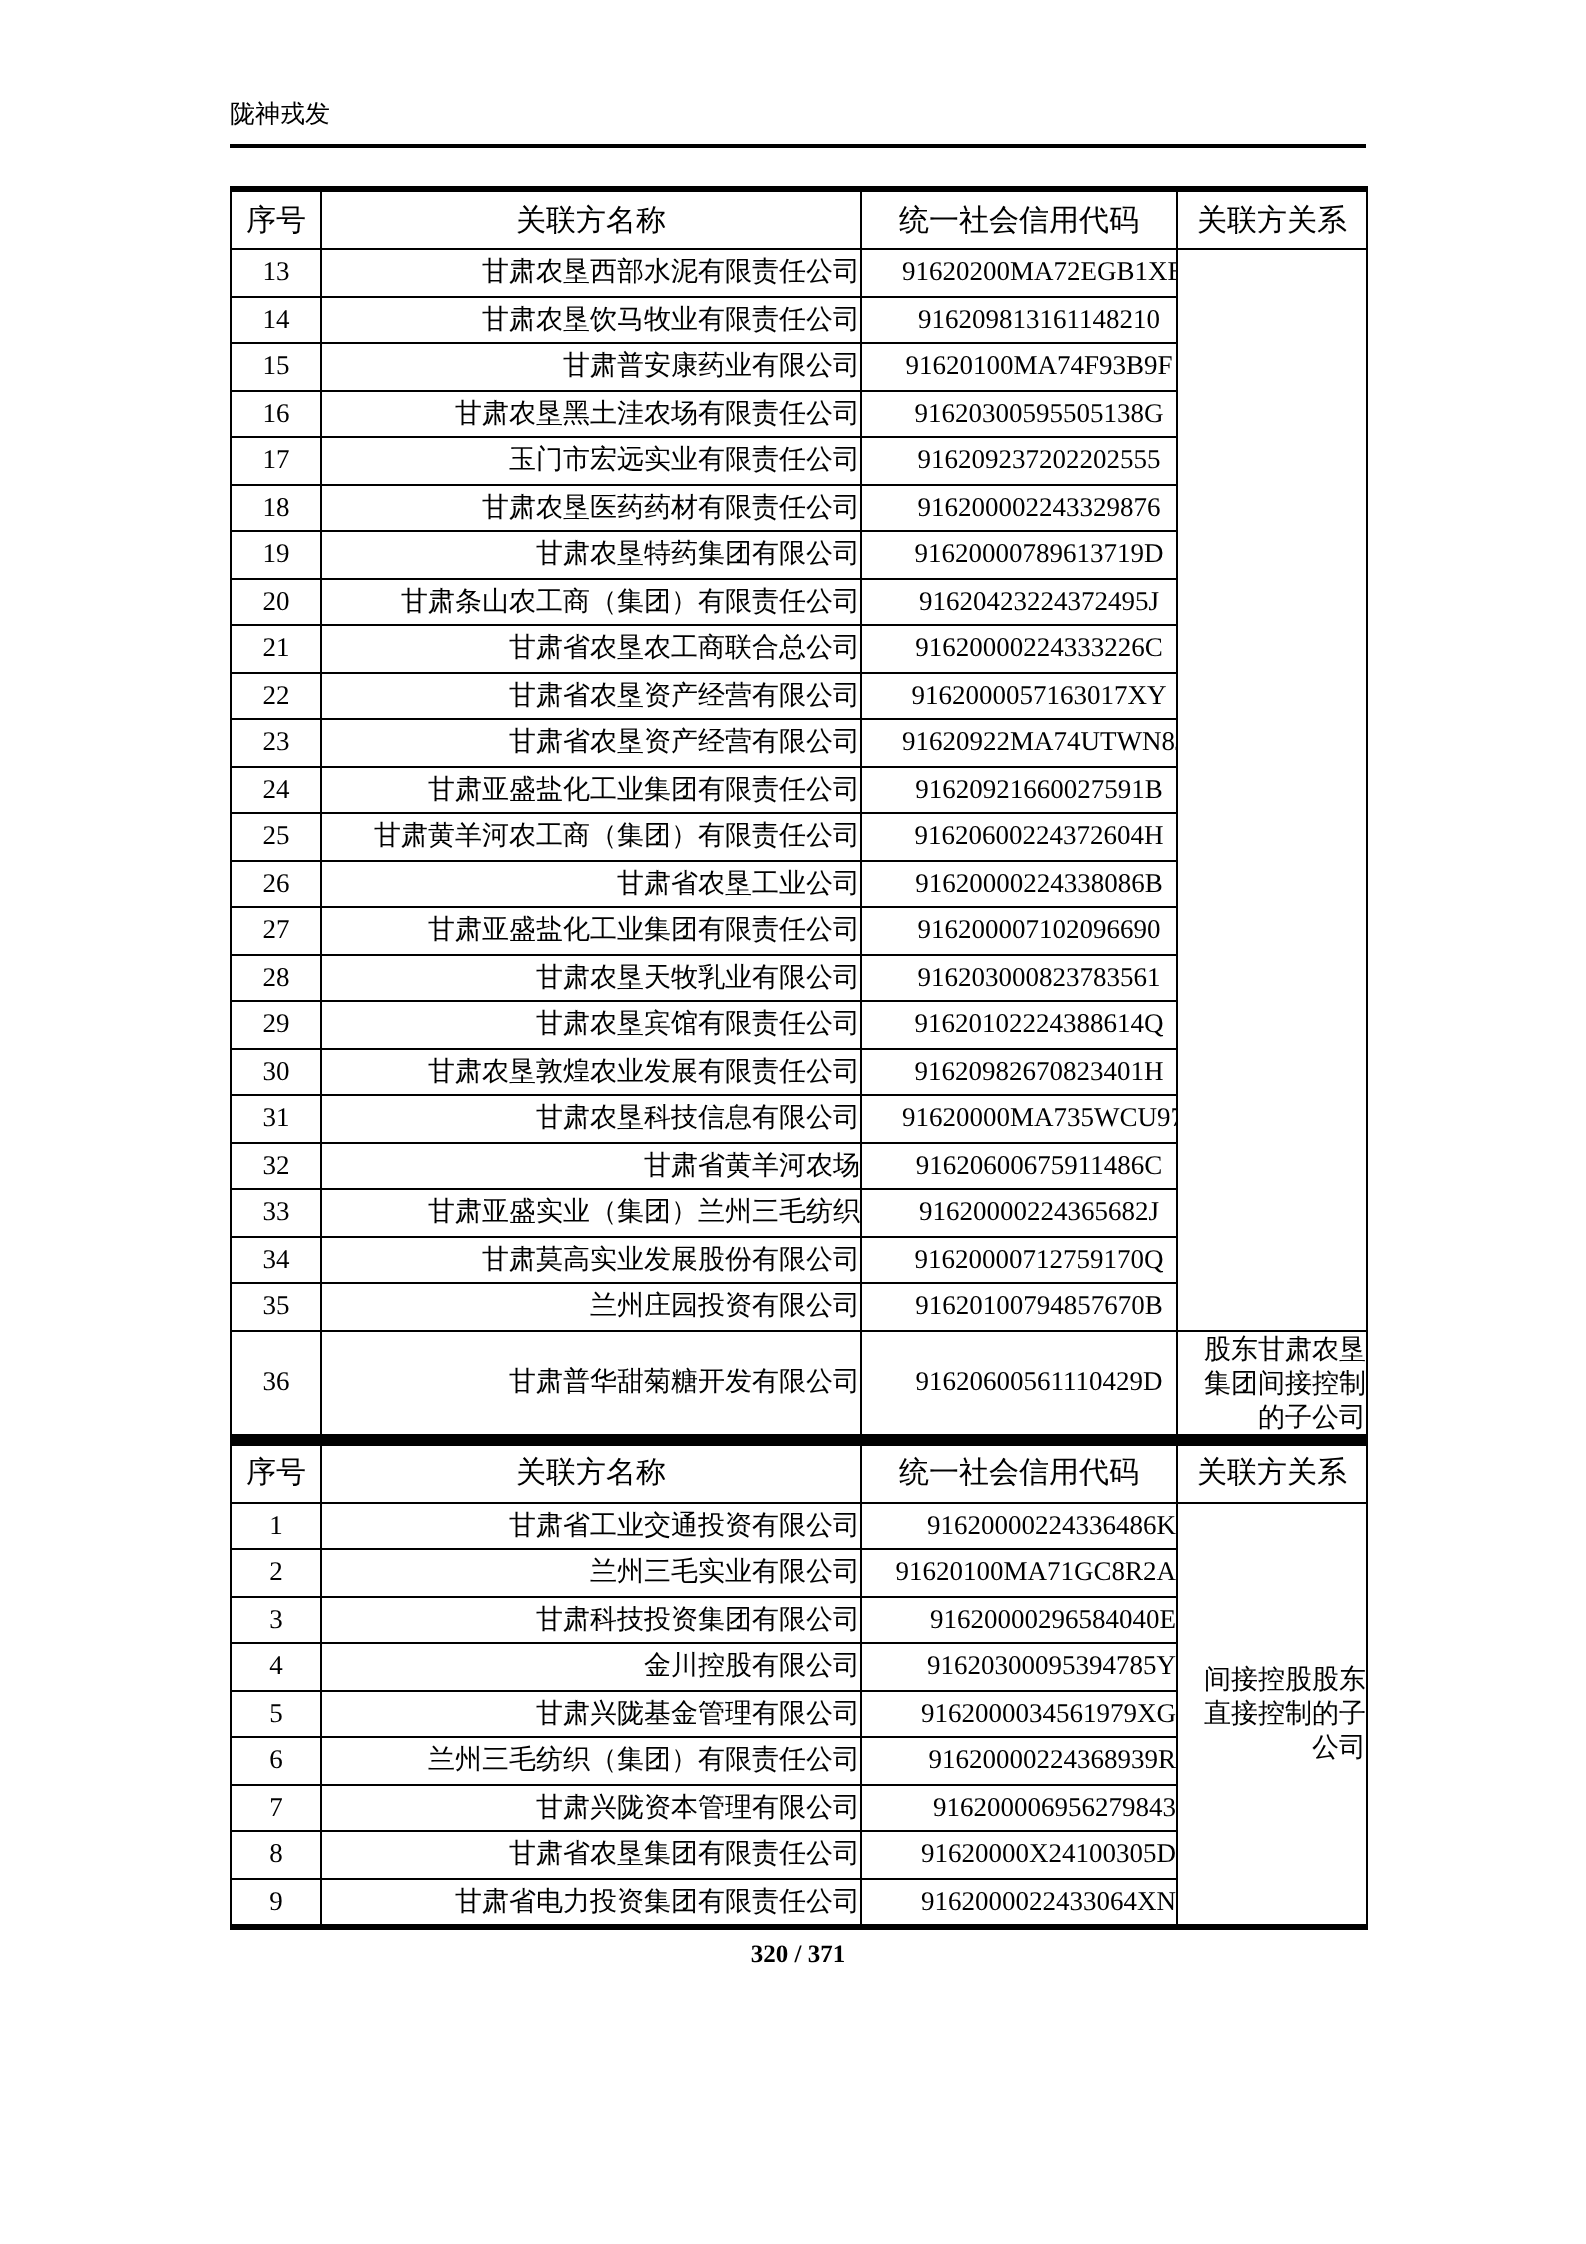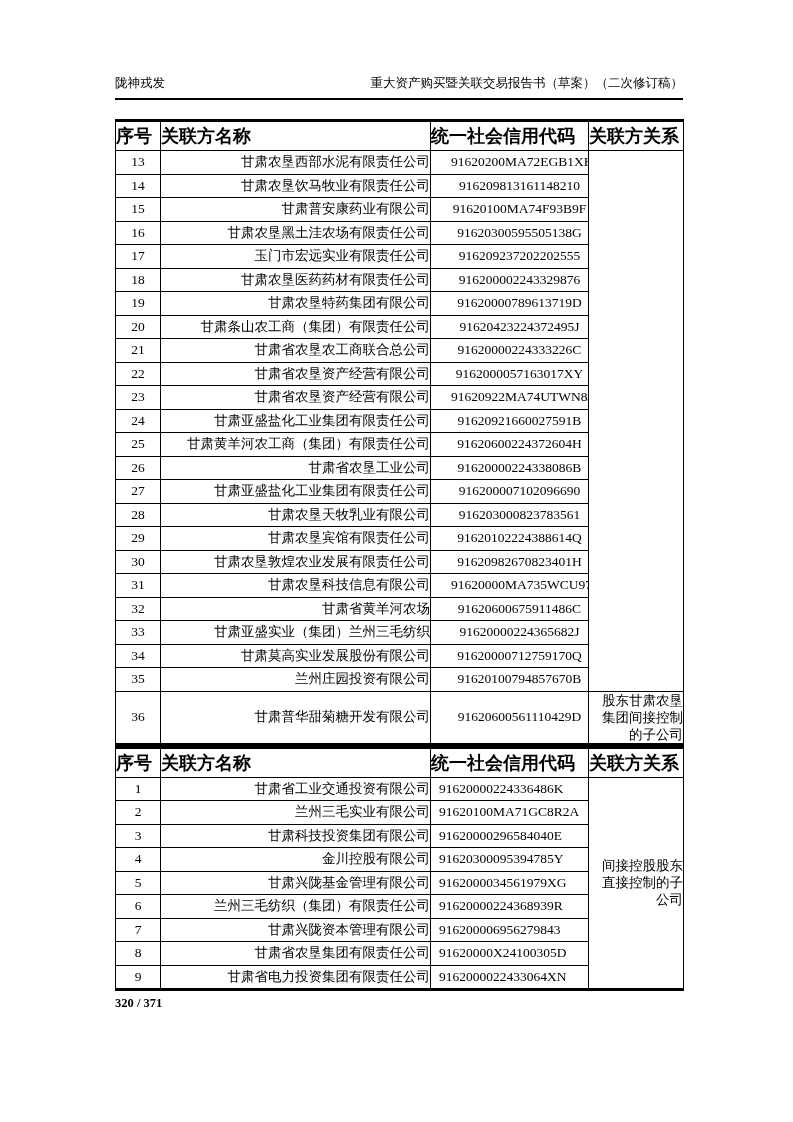--- a/index.html
+++ b/index.html
@@ -7,65 +7,64 @@
     width:793px; height:1122px;
     background:#ffffff; color:#000;
     font-family:"Liberation Serif","DejaVu Serif",serif;
     overflow:hidden;
   }
   .page { width:568px; margin-left:115px; position:relative; }
 
   .doc-header {
     padding-top:50px;
     display:flex; justify-content:space-between; align-items:flex-end;
-    font-size:12.5px; line-height:15px;margin-top:26px;
+    font-size:12.5px; line-height:15px;
   }
   .header-rule { border-bottom:2px solid #000; margin-top:7px; }
 
   table.rel-table {
     width:568px; border-collapse:collapse; table-layout:fixed;
     font-size:13.5px;
     border-top:3px solid #000; border-bottom:3px solid #000;
   }
   table.rel-table th, table.rel-table td {
     border:1px solid #000; padding:0; overflow:hidden;
   }
   table.rel-table thead th {
-    font-weight:bold; height:28px; text-align:left; font-size:18px;
+    font-weight:normal; height:28px; text-align:center; font-size:15px;
   }
   table.rel-table td { height:22.5px; }
   td.no   { text-align:center; }
   td.name { text-align:right; padding-left:9px; }
   table.t1 td.code { text-align:center;padding-left:20px; }
-  table.t2 td.code { text-align:left; padding-left:8px; }
+  table.t2 td.code { text-align:right; padding-left:8px; }
   td.relation {
     text-align:right; vertical-align:middle;
     line-height:17px; padding:3px 7px;
   }
   .t1-last td { height:74px; }
 
   .section-heading {
     font-size:15.5px; line-height:20px;
     margin:13px 0 12px 0; padding-left:32px;
   }
   .gap-above-table1 { height:19px; }
 
   .doc-footer {
-    margin-top:5px; text-align:left;
+    margin-top:5px; text-align:center;
     font-weight:bold; font-size:12.5px;
   }
 </style>
 </head>
 <body>
 
 <div class="page">
 
   <div class="doc-header">
     <span>陇神戎发</span>
-    <span>重大资产购买暨关联交易报告书（草案）（二次修订稿）</span>
   </div>
   <div class="header-rule"></div>
 
   <div class="gap-above-table1"></div>
 
   <table class="rel-table t1">
     <colgroup>
         <col style="width:45px">
         <col style="width:270px">
         <col style="width:158px">

